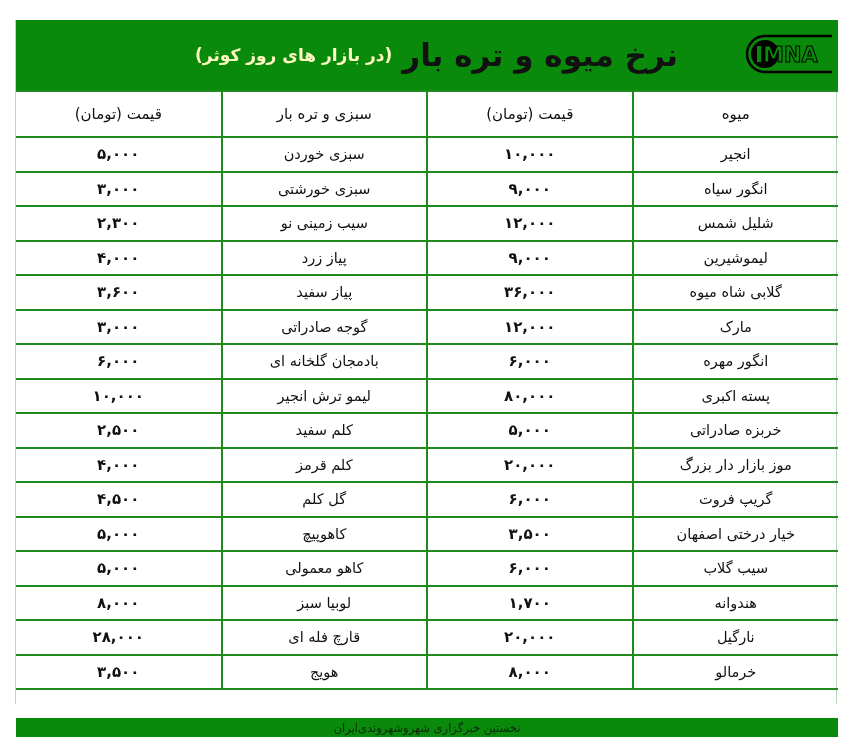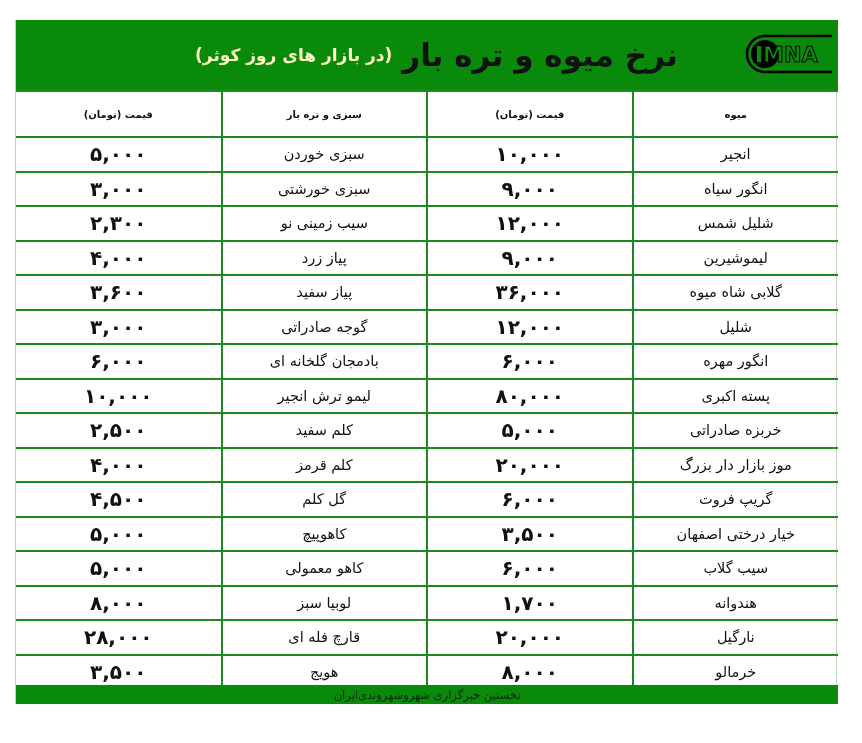--- a/index.html
+++ b/index.html
@@ -5,26 +5,26 @@
   html,body{margin:0;padding:0;background:#ffffff;}
   body{width:862px;height:743px;position:relative;overflow:hidden;font-family:"DejaVu Sans",sans-serif;}
   .card{position:absolute;left:15px;top:20px;width:822px;height:684px;border-left:1px solid #b9d8b9;border-right:1px solid #b9d8b9;box-sizing:border-box;}
   .banner{position:absolute;left:0;top:0;width:822px;height:70px;background:#0a8a0a;}
   .title{position:absolute;right:160px;top:10px;height:50px;display:flex;align-items:center;direction:rtl;gap:10px;white-space:nowrap;}
   .title-main{font-size:31px;font-weight:bold;color:#111;}
   .title-sub{font-size:17px;font-weight:bold;color:#fef9c3;}
   .logo{position:absolute;right:6px;top:13px;width:88px;height:42px;}
   table{position:absolute;left:0;top:70px;width:822px;border-collapse:collapse;direction:rtl;table-layout:fixed;}
   td,th{border:2px solid #1e8a1e;text-align:center;color:#111;padding:0;}
-  th{height:44px;font-size:10px;font-weight:bold;}
+  th{height:44px;font-size:15px;font-weight:normal;}
   td{height:32.5px;font-size:14.5px;}
-  td.price{font-weight:bold;font-size:20px;}
+  td.price{font-weight:bold;font-size:15px;}
   tr>*:first-child{border-right:none;}
   tr>*:last-child{border-left:none;}
-  .footer{position:absolute;left:0;top:665px;width:822px;height:19px;background:#0a8a0a;display:flex;justify-content:center;align-items:center;font-size:11.5px;color:#0b2a0b;gap:20px;white-space:nowrap;}
+  .footer{position:absolute;left:0;top:698px;width:822px;height:19px;background:#0a8a0a;display:flex;justify-content:center;align-items:center;font-size:11.5px;color:#0b2a0b;gap:20px;white-space:nowrap;}
   .footer .fa{direction:rtl;}
 </style>
 </head>
 <body>
 
 <div class="card">
   <div class="banner">
     <div class="title">
       <span class="title-main">نرخ میوه و تره بار</span>
       <span class="title-sub">(در بازار های روز کوثر)</span>
@@ -72,21 +72,21 @@
           <td>پیاز زرد</td>
           <td class="price">۴,۰۰۰</td>
         </tr>
         <tr>
           <td>گلابی شاه میوه</td>
           <td class="price">۳۶,۰۰۰</td>
           <td>پیاز سفید</td>
           <td class="price">۳,۶۰۰</td>
         </tr>
         <tr>
-          <td>شلیل</td>
+          <td>مارک</td>
           <td class="price">۱۲,۰۰۰</td>
           <td>گوجه صادراتی</td>
           <td class="price">۳,۰۰۰</td>
         </tr>
         <tr>
           <td>انگور مهره</td>
           <td class="price">۶,۰۰۰</td>
           <td>بادمجان گلخانه ای</td>
           <td class="price">۶,۰۰۰</td>
         </tr>

